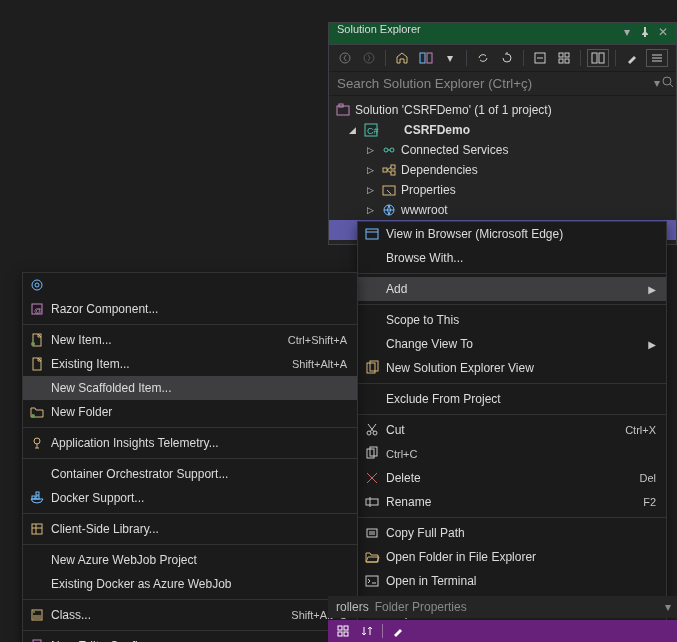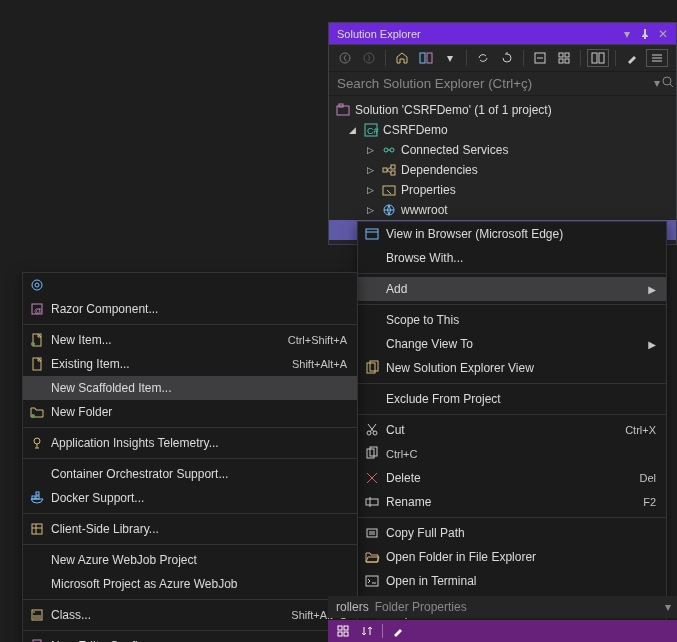--- a/index.html
+++ b/index.html
@@ -16,22 +16,21 @@
   .panel {
     position: absolute;
     left: 328px;
     top: 22px;
     width: 349px;
     background: #252526;
     border: 1px solid #3f3f46;
   }
   .panel-header {
     display: flex;
-    align-items: center;
-    background: #6d28d9;
+    background: #14532d;
     border-bottom: 1px solid #3f3f46;
     height: 22px;
     padding: 0 4px 0 8px;
   }
   .panel-title { flex: 1; font-size: 11px; }
   .panel-header .icon-btn { width: 18px; height: 18px; display: flex; align-items: center; justify-content: center; cursor: pointer; color: #aaa; }
   .toolbar {
     display: flex;
     align-items: center;
     gap: 4px;
@@ -59,21 +58,21 @@
   .search-dd { position: absolute; right: 16px; top: 4px; color: #888; }
   .search-mag { position: absolute; right: 2px; top: 4px; color: #888; }
   .tree {
     padding: 4px 0;
   }
   .tree-row { display: flex; align-items: center; height: 20px; padding-left: 6px; gap: 4px; white-space: nowrap; }
   .tree-row.selected { background: #5f5aa8; color: #fff; }
   .tree-row .tri { width: 10px; color: #ccc; font-size: 9px; }
   .tree-row .nodeicon { width: 16px; height: 16px; display: flex; align-items: center; justify-content: center; }
   .tree-row .label { flex: 1; }
-  .bold { font-weight: 400; }
+  .bold { font-weight: 700; margin-left: 21px; }
 
   .context-menu {
     position: absolute;
     background: #1b1b1c;
     border: 1px solid #333;
     box-shadow: 0 4px 12px rgba(0,0,0,.5);
   }
   .cm1 { left: 357px; top: 221px; width: 310px; }
   .cm2 { left: 22px; top: 272px; width: 336px; }
   .cm-row { display: flex; align-items: center; height: 24px; padding-right: 10px; }
@@ -511,21 +510,21 @@
       </span>
       <span class="cm-label">Client-Side Library...</span>
     </div>
     <div class="cm-sep"></div>
     <div class="cm-row">
       <span class="cm-iconcol"></span>
       <span class="cm-label">New Azure WebJob Project</span>
     </div>
     <div class="cm-row">
       <span class="cm-iconcol"></span>
-      <span class="cm-label">Microsoft Project as Azure WebJob</span>
+      <span class="cm-label">Existing Docker as Azure WebJob</span>
     </div>
     <div class="cm-sep"></div>
     <div class="cm-row">
       <span class="cm-iconcol">
         <svg width="14" height="14">
           <rect x="2" y="2" width="10" height="10" fill="none" stroke="#d7ba7d"></rect>
           <circle cx="4" cy="4" r="1" fill="#6a9955"></circle>
           <line x1="3" y1="8" x2="11" y2="8" stroke="#d7ba7d"></line>
           <line x1="3" y1="10" x2="11" y2="10" stroke="#d7ba7d"></line>
         </svg>

